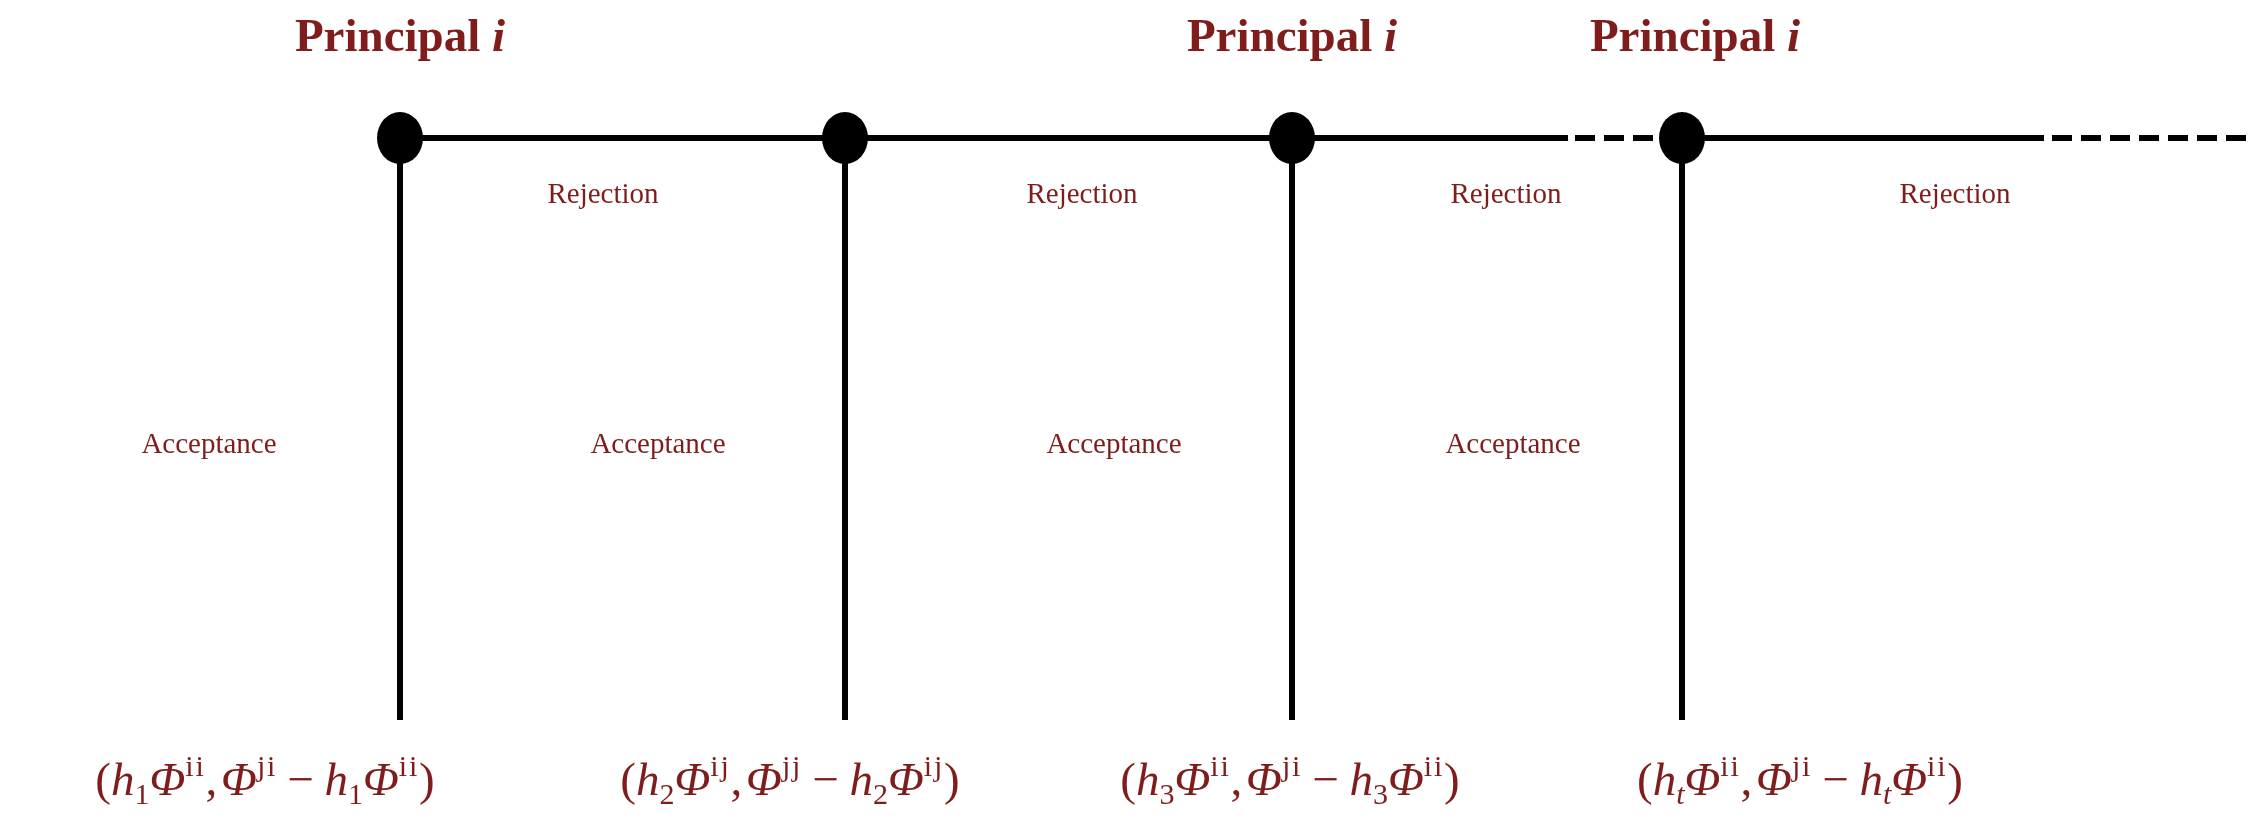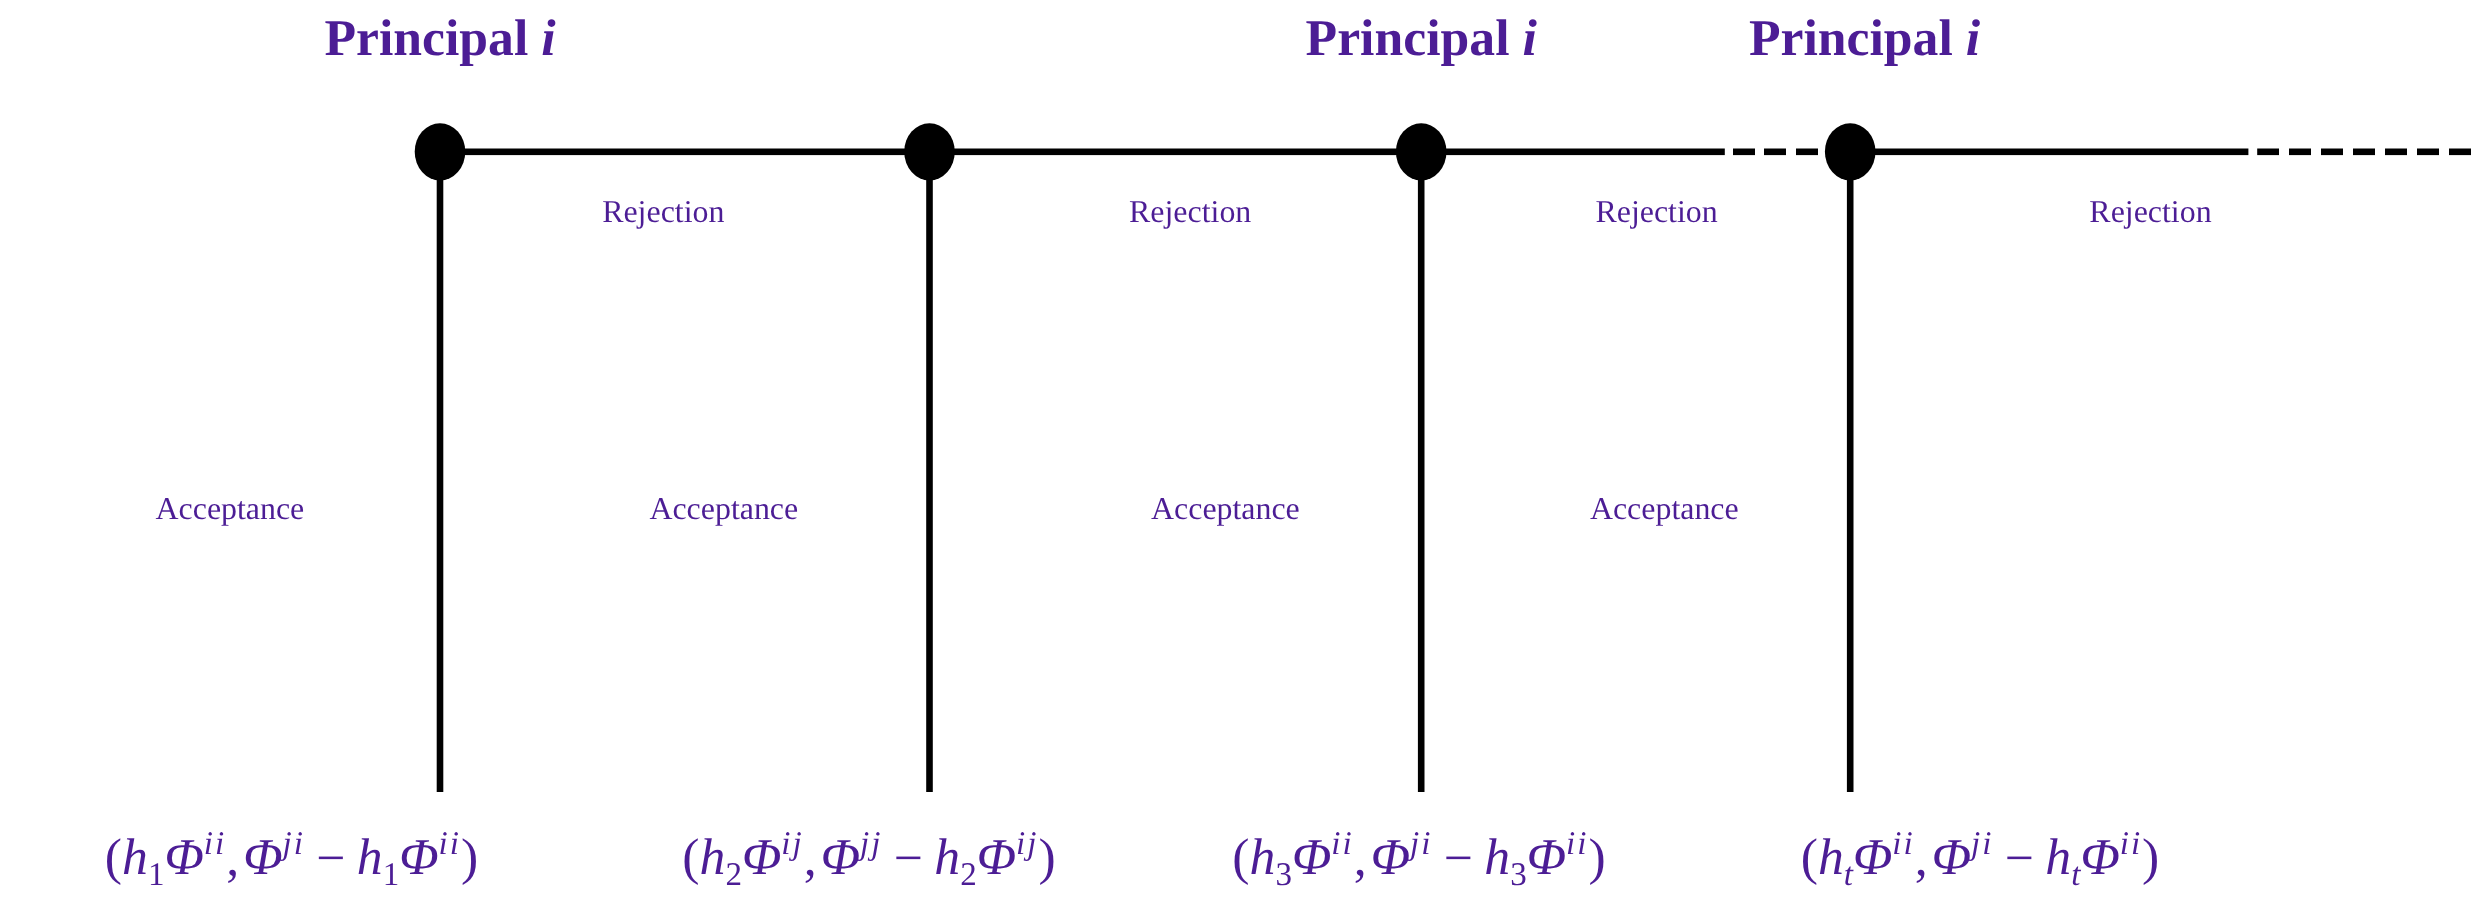--- a/index.html
+++ b/index.html
@@ -5,21 +5,21 @@
   html, body {
     margin: 0;
     padding: 0;
     background: #ffffff;
   }
   .canvas {
     position: relative;
     width: 2248px;
     height: 830px;
     background: #ffffff;
-    color: #4c1d95;
+    color: #7f1d1d;
     font-family: "Liberation Serif", "DejaVu Serif", serif;
     overflow: hidden;
   }
   
   .node-dot {
     position: absolute;
     width: 46px;
     height: 52px;
     background: #000000;
     border-radius: 50%;
@@ -63,35 +63,35 @@
     font-style: italic;
   }
   .branch-label {
     position: absolute;
     transform: translateX(-50%);
     font-size: 29px;
     white-space: nowrap;
     line-height: 1.1;
   }
   .rejection { top: 178px; }
-  .acceptance { top: 448px; font-family: Liberation Serif, serif; }
+  .acceptance { top: 428px; font-family: Liberation Serif, serif; }
   
   .payoff {
     position: absolute;
     top: 750px;
     transform: translateX(-50%);
     font-size: 47px;
     white-space: nowrap;
     line-height: 1.1;
   }
   .tk-n { font-style: normal; }
   .tk-i { font-style: italic; }
   .tk-d { font-size: 64%; font-style: normal; vertical-align: -0.32em; }
   .tk-di { font-size: 64%; font-style: italic; vertical-align: -0.32em; }
-  .tk-u { font-size: 64%; font-style: italic; vertical-align: 0.62em; letter-spacing: 0.06em; }
+  .tk-u { font-size: 64%; vertical-align: 0.62em; letter-spacing: 0.06em; }
   .tk-m { font-style: normal; margin: 0 0.22em; }
   .tk-c { font-style: normal; margin-right: 0.08em; }
 </style>
 </head>
 <body>
 
 <div class="canvas">
 
   <div class="principal" style="left:400px"><span>Principal </span><span class="sym">i</span></div>
   <div class="principal" style="left:1292px"><span>Principal </span><span class="sym">i</span></div>

